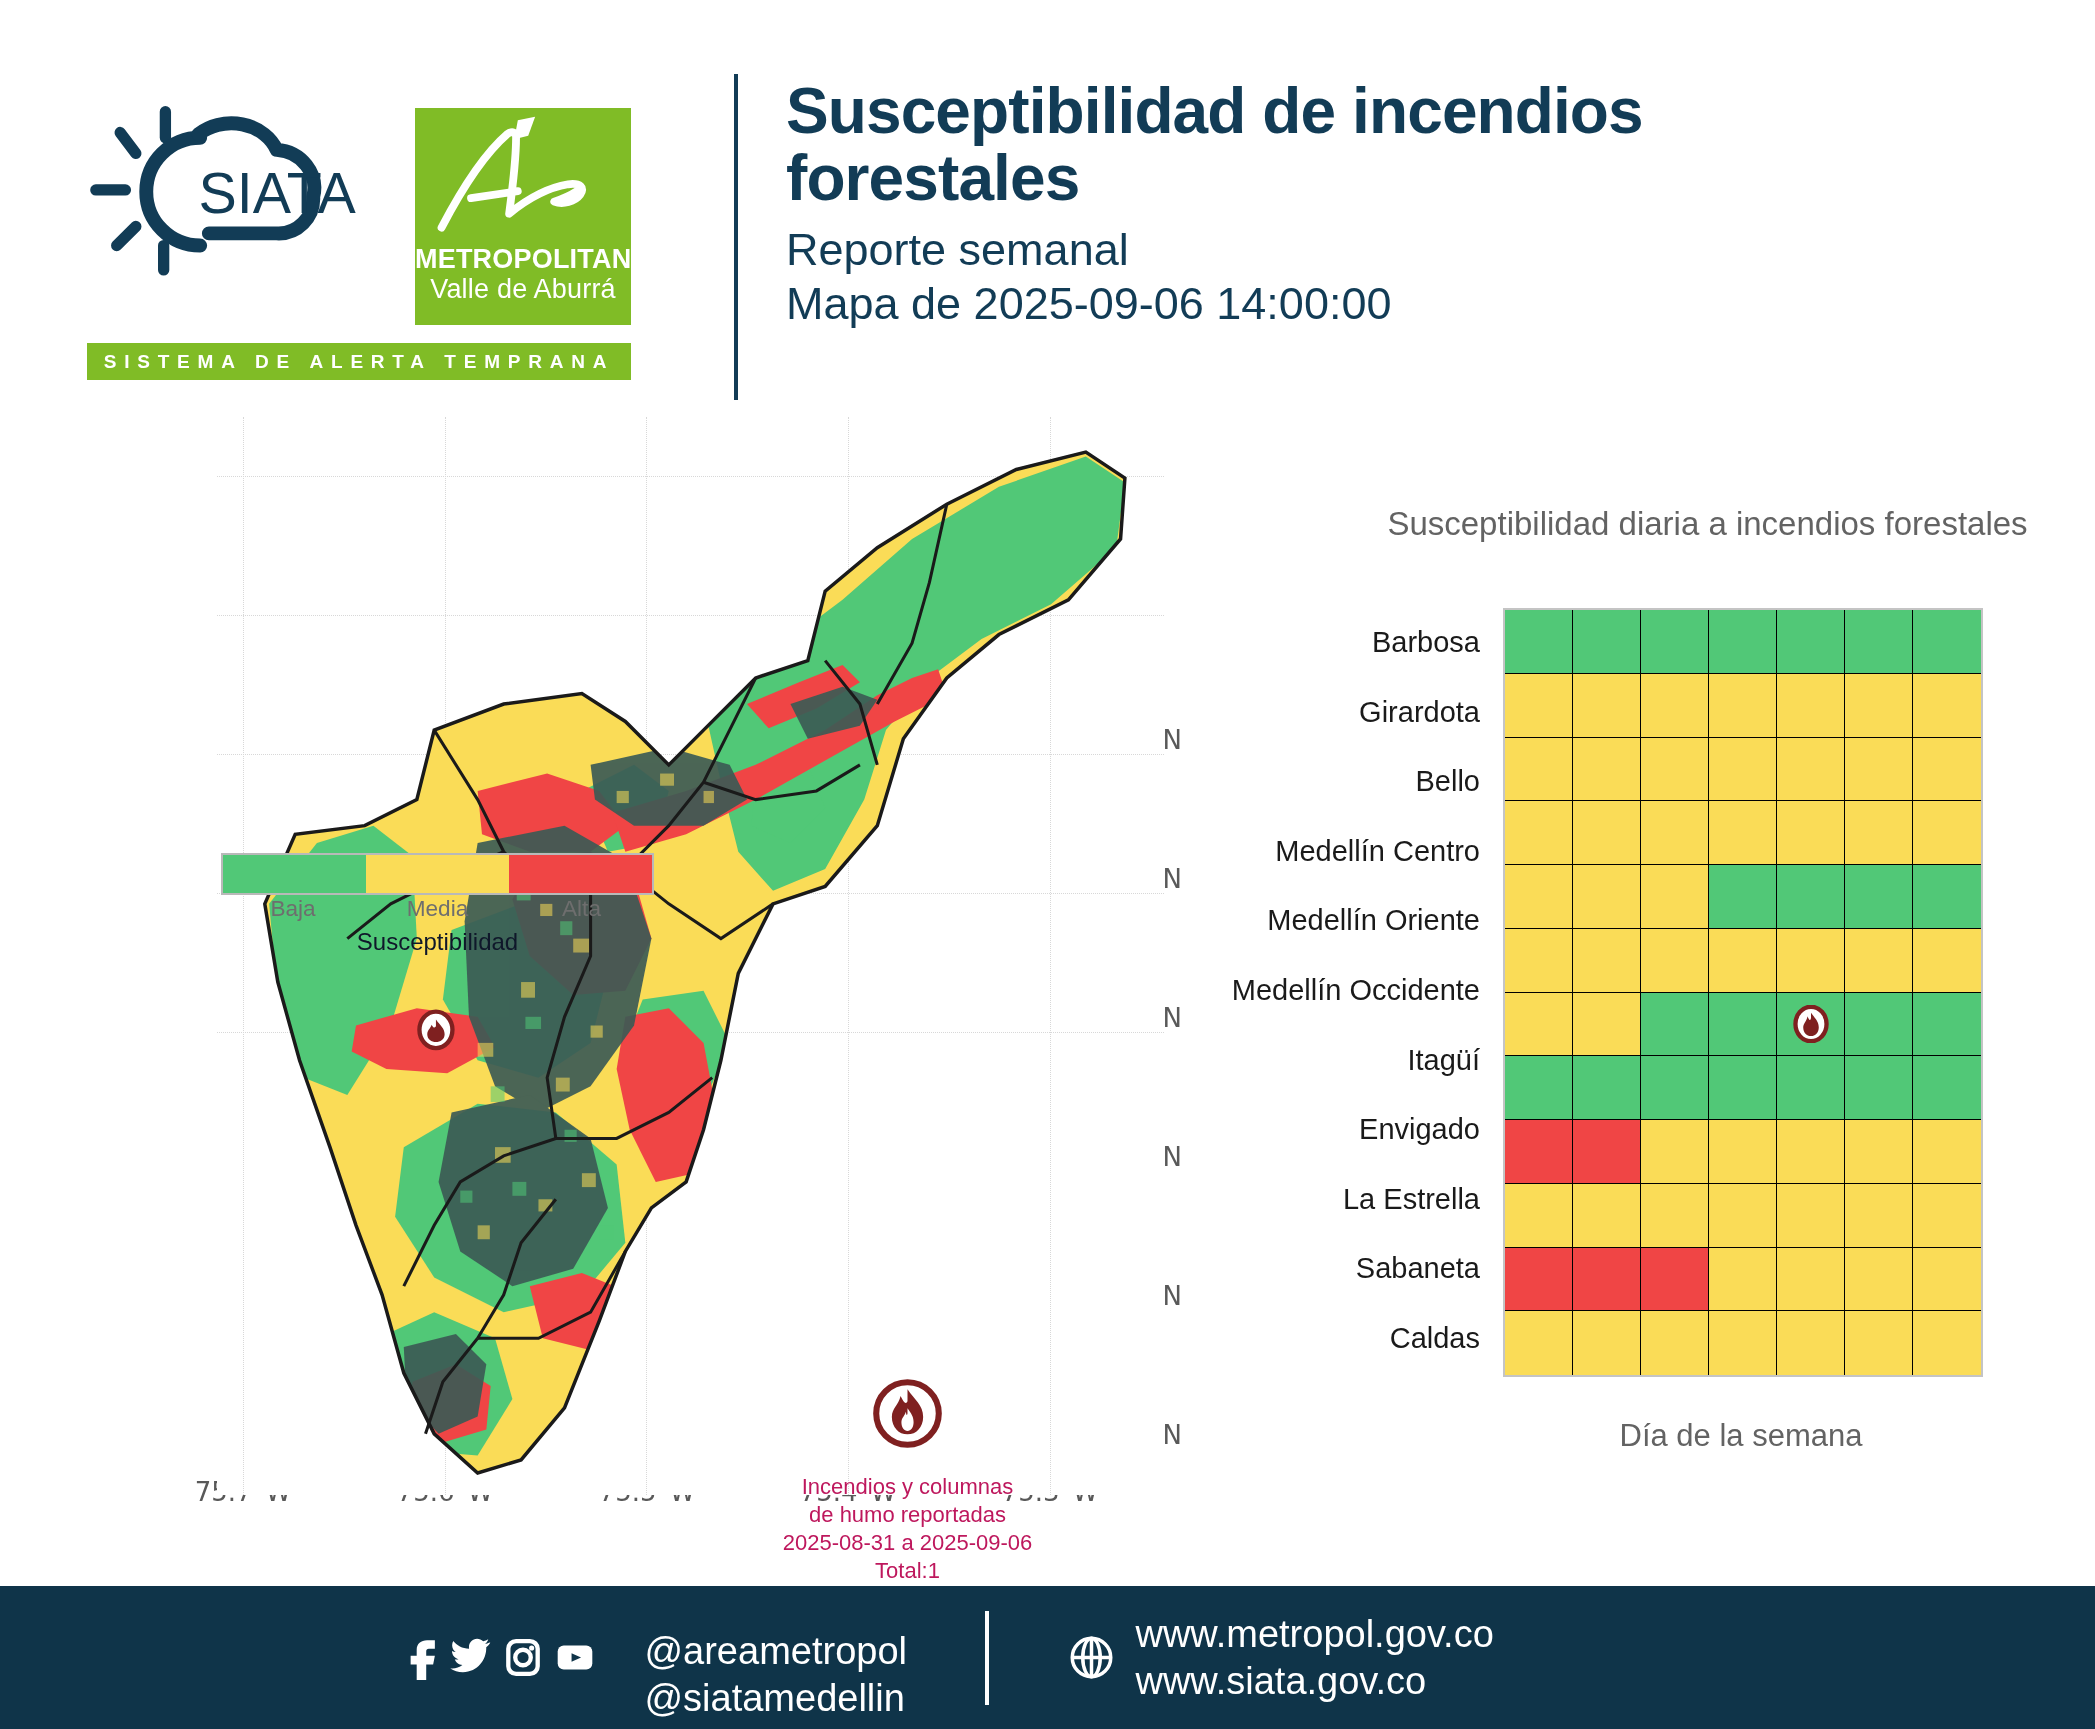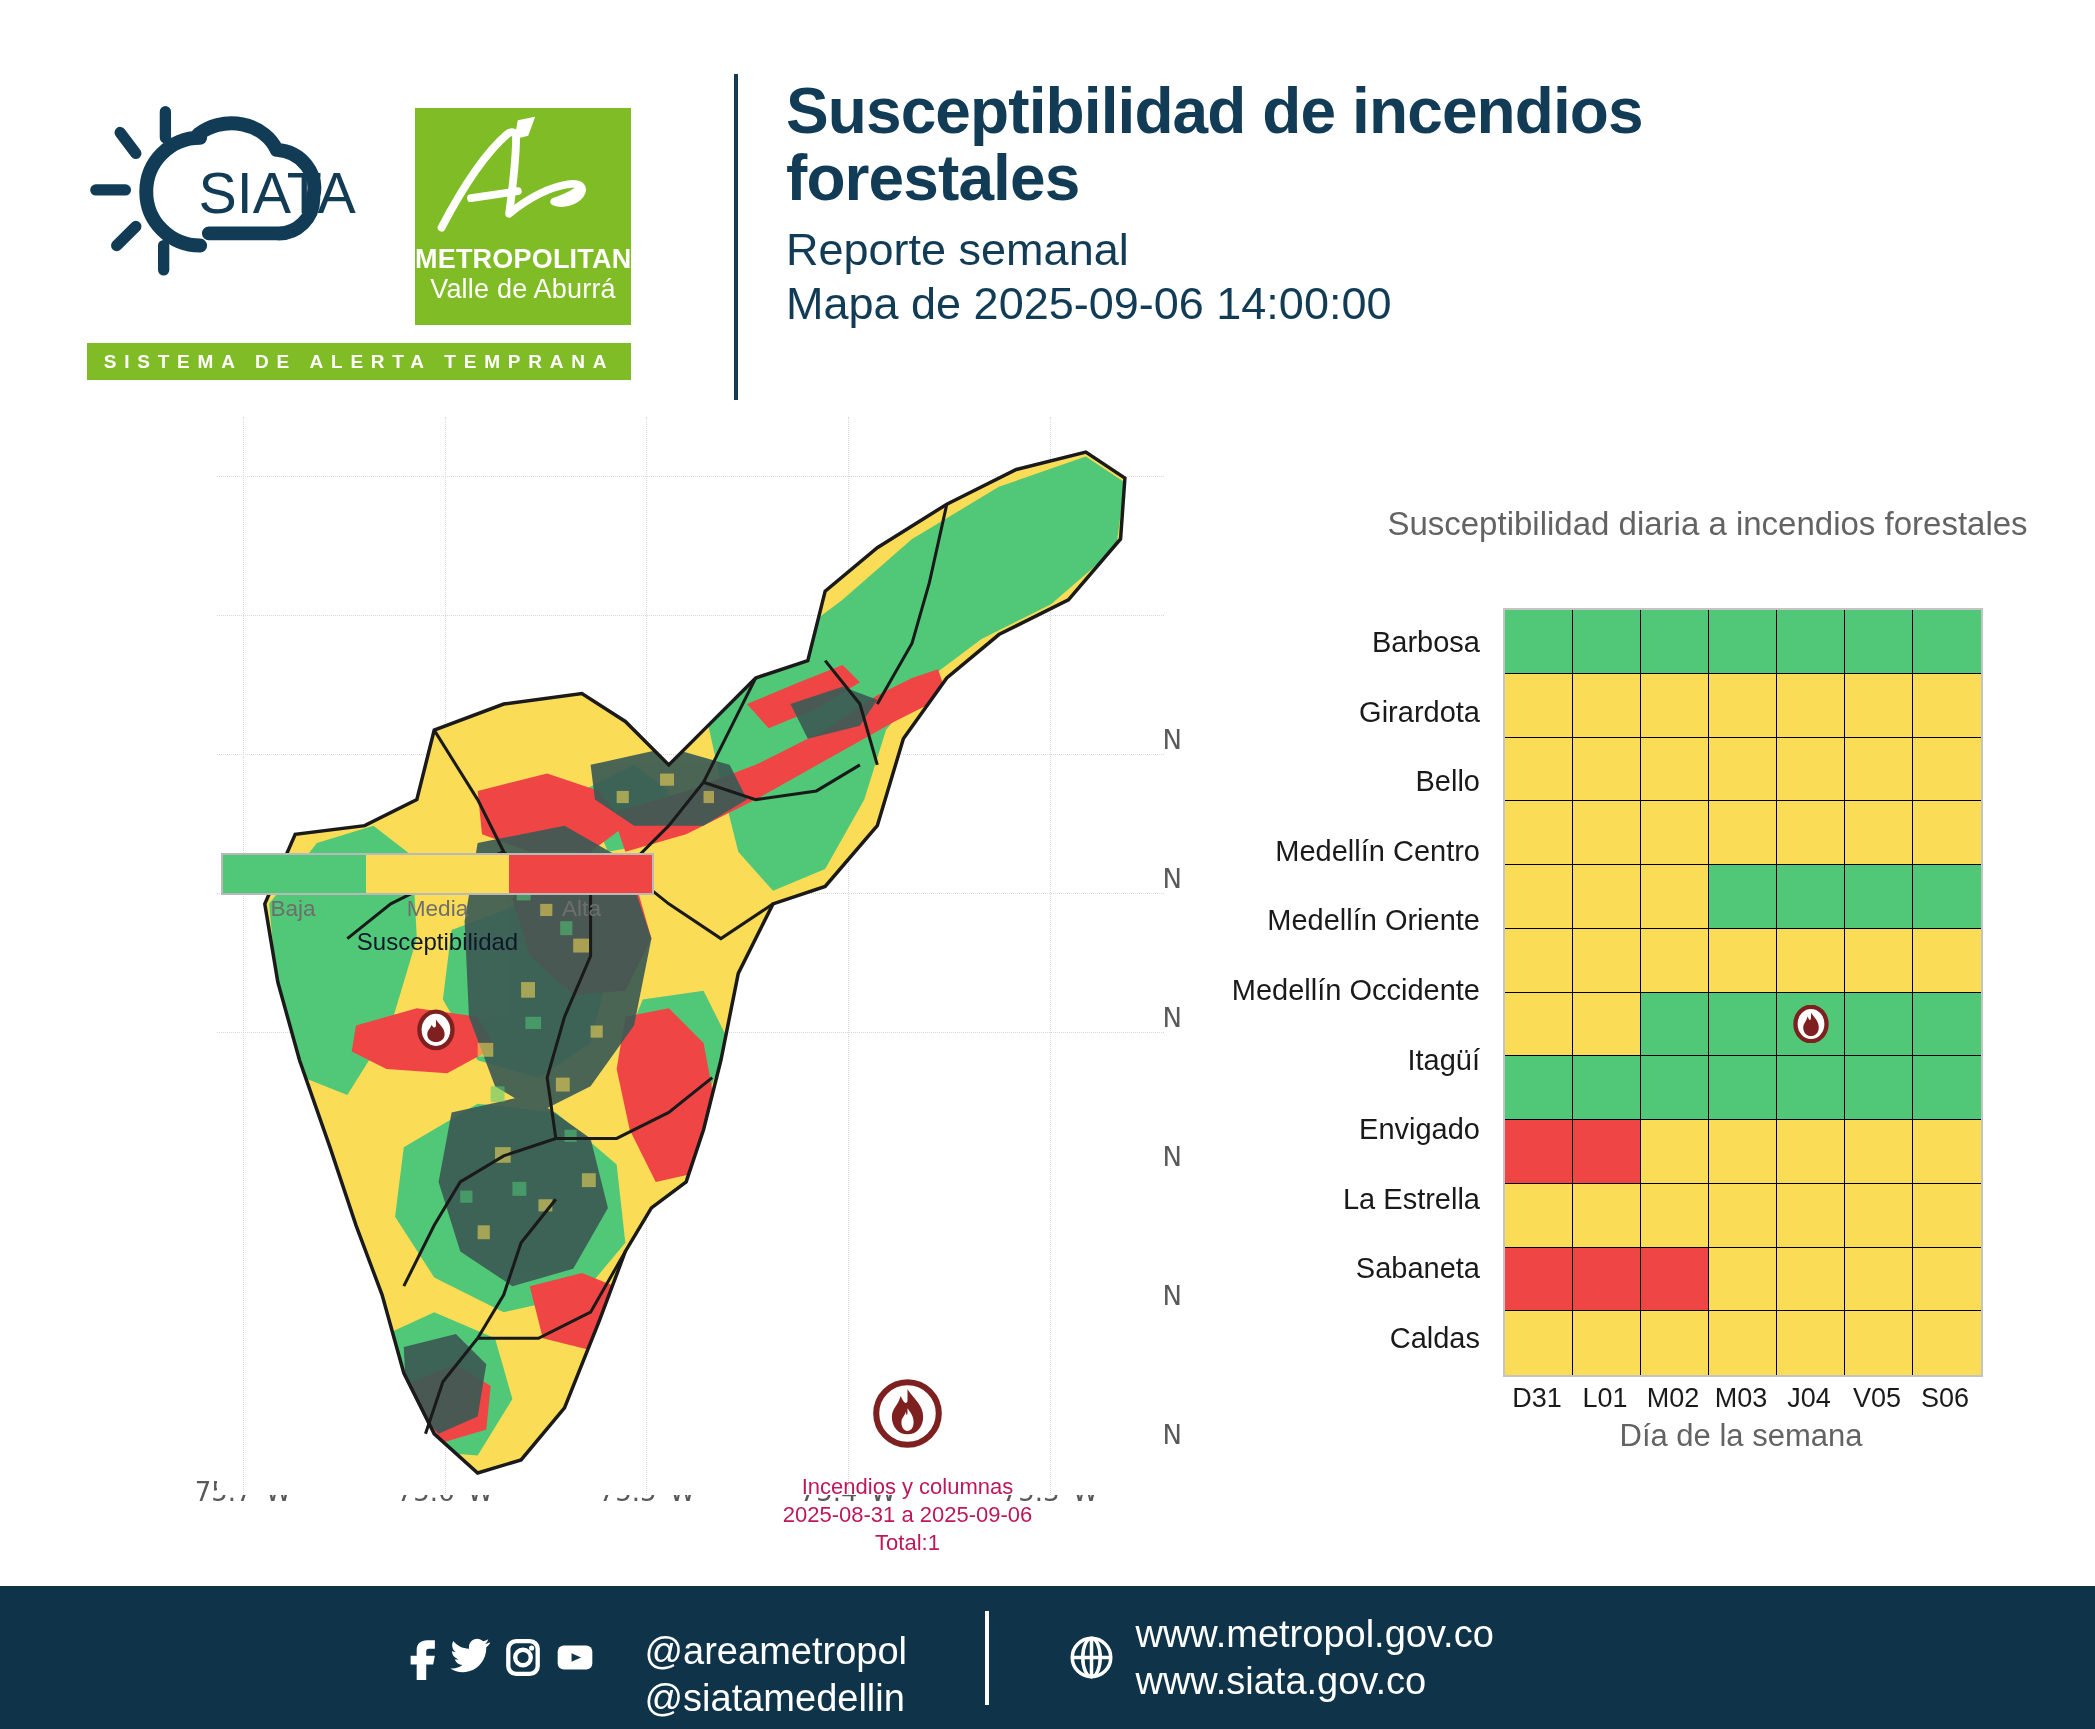--- a/index.html
+++ b/index.html
@@ -316,20 +316,21 @@
         <circle cx="42" cy="42" r="36" fill="#ffffff" stroke="#7f2020" stroke-width="7"></circle>
         <path d="M42 14 C50 26 60 32 60 46 C60 58 52 66 42 66 C32 66 24 58 24 46
                  C24 36 32 32 34 22 C38 30 40 32 42 28 Z" fill="#7f2020"></path>
         <path d="M42 36 C46 42 49 45 49 52 C49 58 46 62 42 62 C38 62 35 58 35 52
                  C35 47 39 45 40 40 C41 44 41 45 42 42 Z" fill="#ffffff"></path>
       </svg>
     </div>
 
     <div class="fire-caption">
       <div>Incendios y columnas</div>
+      <div>de humo reportadas</div>
       <div>2025-08-31 a 2025-09-06</div>
       <div>Total:1</div>
     </div>
 
     <div class="inset inset1">
       <svg width="231" height="245" viewBox="0 0 266 282">
         <rect width="266" height="282" fill="#8fb0da"></rect>
         <path d="M70 46 L86 30 L104 36 L112 22 L130 14 L150 22 L176 18 L210 24
                  L246 20 L266 30 L266 282 L20 282 L8 256 L18 228 L8 200 L14 168
                  L6 140 L20 112 L14 86 L34 70 L52 78 Z" fill="#ffffff"></path>
@@ -475,29 +476,20 @@
         <div class="cell" title="Sabaneta · V05 · Media" style="background: rgb(250, 220, 87);"></div>
         <div class="cell" title="Sabaneta · S06 · Media" style="background: rgb(250, 220, 87);"></div>
         <div class="cell lastrow" title="Caldas · D31 · Media" style="background: rgb(250, 220, 87);"></div>
         <div class="cell lastrow" title="Caldas · L01 · Media" style="background: rgb(250, 220, 87);"></div>
         <div class="cell lastrow" title="Caldas · M02 · Media" style="background: rgb(250, 220, 87);"></div>
         <div class="cell lastrow" title="Caldas · M03 · Media" style="background: rgb(250, 220, 87);"></div>
         <div class="cell lastrow" title="Caldas · J04 · Media" style="background: rgb(250, 220, 87);"></div>
         <div class="cell lastrow" title="Caldas · V05 · Media" style="background: rgb(250, 220, 87);"></div>
         <div class="cell lastrow" title="Caldas · S06 · Media" style="background: rgb(250, 220, 87);"></div>
       </div>
-    <div class="collabels" id="collabels">
-        <div>D31</div>
-        <div>L01</div>
-        <div>M02</div>
-        <div>M03</div>
-        <div>J04</div>
-        <div>V05</div>
-        <div>S06</div>
-      </div>
     <div class="heat-xtitle">Día de la semana</div>
   </div>
 
   <div class="footer">
     <div class="footer-inner">
       <div class="social-icons">
         <svg width="29.5" height="45" viewBox="0 0 34 52">
           <path d="M22 6 h9 v10 h-7 c-2 0 -3 1 -3 3 v5 h10 l-2 10 h-8 v18 h-11 v-18 h-7 v-10 h7 v-7 c0 -7 5 -11 12 -11 z" fill="#fff"></path>
         </svg>
         <svg width="42" height="45" viewBox="0 0 48 52">

